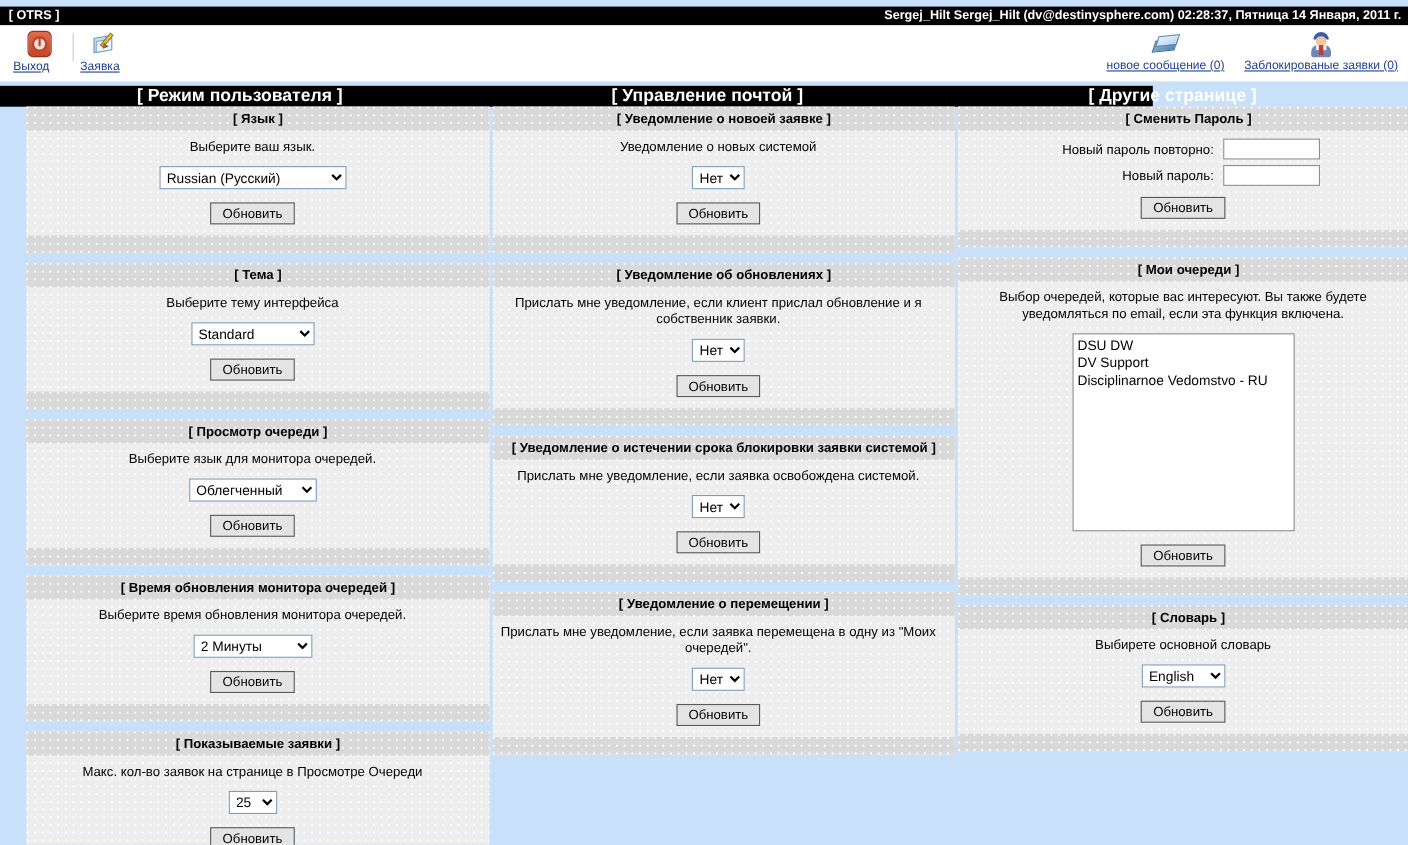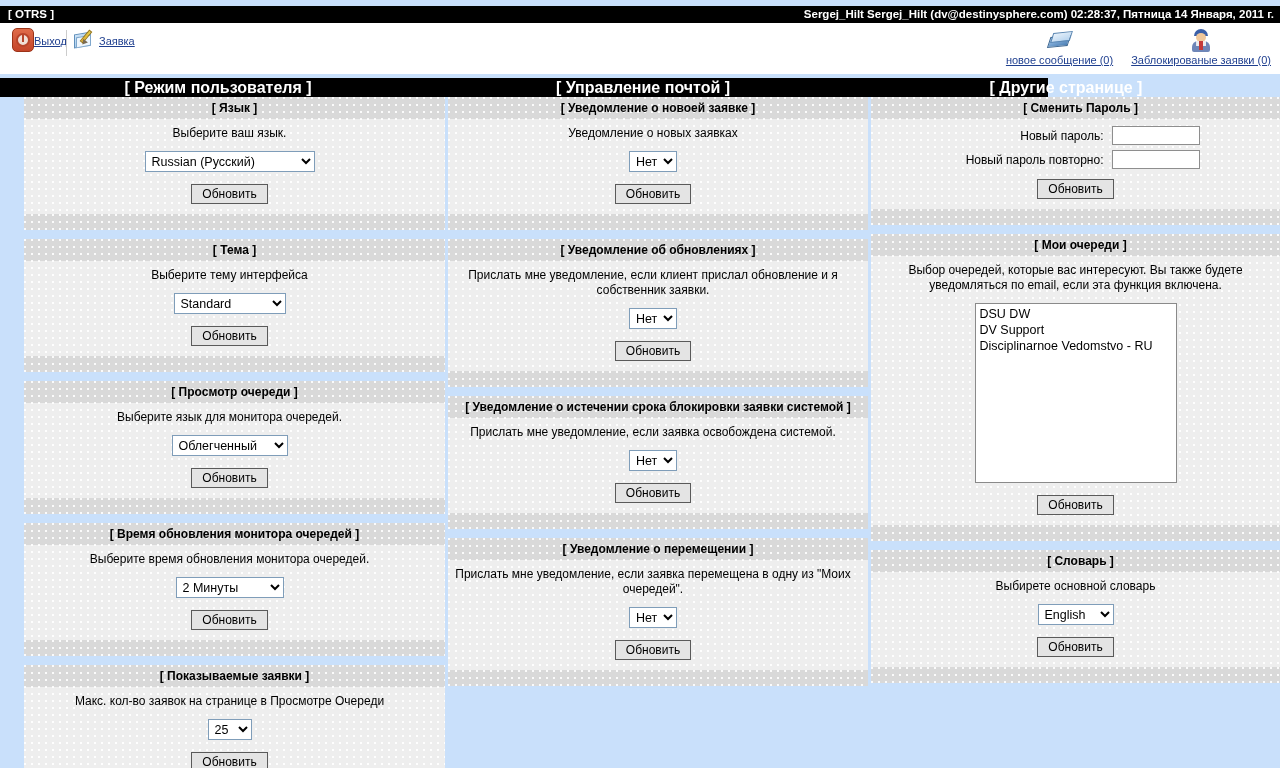--- a/index.html
+++ b/index.html
@@ -47,22 +47,21 @@
     left: 0; top: 23px;
     width: 1280px; height: 51px;
     background: #ffffff;
   }
   .tool-left {
     position: absolute; left: 12px; top: 3px;
     display: flex; align-items: flex-start;
   }
   .tool-item {
     display: flex;
-    flex-direction: row;
-    align-items: center;
+    flex-direction: column;
     width: 48px;
     text-decoration: none;
   }
   .tool-item .ico { height: 28px; display:flex; align-items:center; justify-content:center; }
   .tool-item .lbl {
     margin-top: 1px;
     font-size: 11px;
     color: #1f3f8f;
     text-decoration: underline;
     white-space: nowrap;
@@ -456,21 +455,21 @@
 
       </div>
 
     </div>
 
     <div class="col col-2">
 
       <div class="panel">
         <div class="panel-head">[ Уведомление о новоей заявке ]</div>
         <div class="panel-body">
-          <div class="panel-desc">Уведомление о новых заявках</div>
+          <div class="panel-desc">Уведомление о новых системой</div>
           <select class="ctl" style="width:48px">
             <option>Нет</option>
           </select>
           <div class="btn-wrap">
             <button class="btn">Обновить</button>
           </div>
         </div>
         <div class="panel-foot"></div>
       </div>
 
@@ -517,25 +516,25 @@
       </div>
 
     </div>
 
     <div class="col col-3">
 
       <div class="panel">
         <div class="panel-head">[ Сменить Пароль ]</div>
         <div class="panel-body">
           <div class="pw-row">
+            <span class="pw-label">Новый пароль повторно:</span>
+            <input class="pw" type="password" value="" style="">
+          </div>
+          <div class="pw-row">
             <span class="pw-label">Новый пароль:</span>
-            <input class="pw" type="password" value="" style="">
-          </div>
-          <div class="pw-row">
-            <span class="pw-label">Новый пароль повторно:</span>
             <input class="pw" type="password" value="" style="">
           </div>
           <div class="btn-wrap" style="margin-top:10px">
             <button class="btn">Обновить</button>
           </div>
         </div>
         <div class="panel-foot"></div>
       </div>
 
       <div class="panel">

